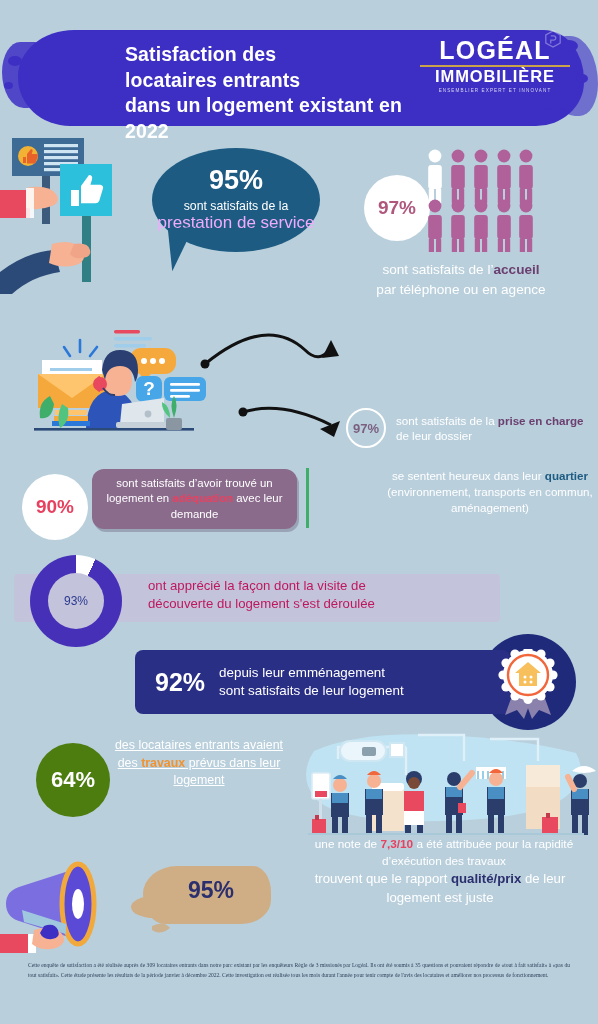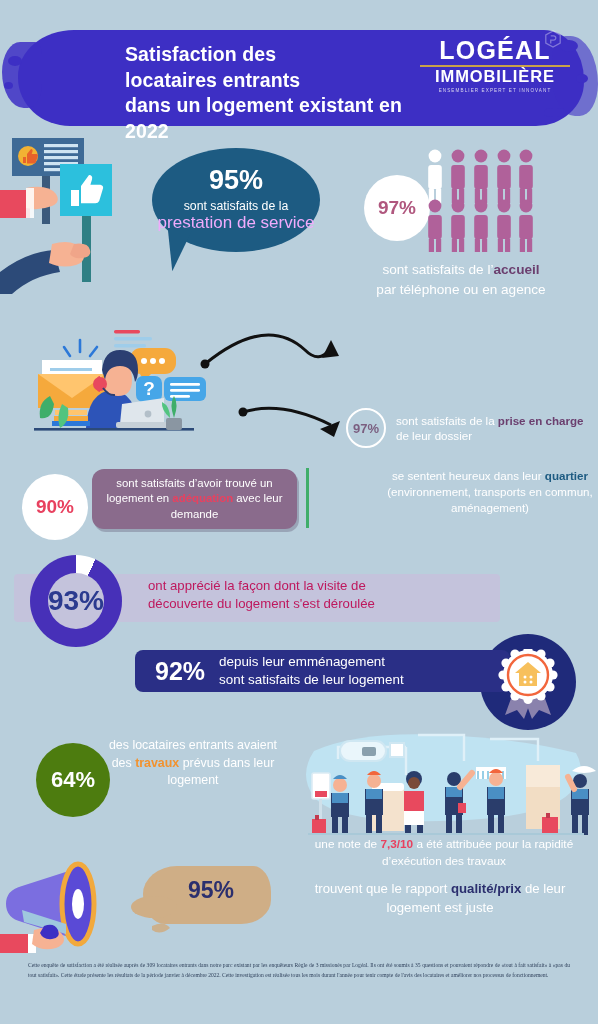--- a/index.html
+++ b/index.html
@@ -117,67 +117,67 @@
   .band93 { position:absolute; left:14px; top:14px; width:486px; height:48px; background:#c4c3dc; border-radius:4px; }
   .donut93 { position:absolute; left:30px; top:-5px; width:92px; height:92px; border-radius:50%;
     background:conic-gradient(from 0deg, #ffffff 0deg 25deg, #4730b8 25deg 360deg); }
   .donut93::after {
     content:""; position:absolute; left:18px; top:18px; width:56px; height:56px;
     border-radius:50%; background:#c4c3dc;
   }
   .donut93-label {
     position:absolute; left:30px; top:-5px; width:92px; height:92px;
     display:flex; align-items:center; justify-content:center;
-    color:#2b3a8f; font-size:28px; font-weight:bold; z-index:3;
+    color:#2b3a8f; font-size:12px; font-weight:normal; z-index:3;
   }
   .txt93 { position:absolute; left:148px; top:17px; width:330px; color:#be185d;
     font-size:13.2px; line-height:1.4; }
 
   
   .sec5 { position:absolute; left:0; top:640px; width:598px; height:80px; }
   .badge-disc { position:absolute; left:480px; top:-6px; width:96px; height:96px; background:#1f2a7a; border-radius:50%; }
   .bar92 {
-    position:absolute; left:135px; top:10px; width:375px; height:42px;
+    position:absolute; left:135px; top:10px; width:375px; height:64px;
     background:#2a2f86; border-radius:8px; display:flex; align-items:center; padding-left:20px;
   }
   .bar92 .big { color:#fff; font-size:25px; font-weight:bold; margin-right:14px; }
   .bar92 .txt { color:#fff; font-size:13.4px; line-height:1.33; }
   .rosette { position:absolute; left:497px; top:9px; width:62px; height:70px; }
 
   
   .sec6 { position:absolute; left:0; top:728px; width:598px; height:120px; }
   .circle64 {
     position:absolute; left:36px; top:15px; width:74px; height:74px;
     background:#4d7c0f; border-radius:50%;
     display:flex; align-items:center; justify-content:center;
     color:#fff; font-size:22px; font-weight:bold;
   }
-  .txt64 { position:absolute; left:108px; top:9px; width:170px; text-align:center;
-    color:#ffffff; font-size:12.4px; line-height:1.42; }
+  .txt64 { position:absolute; left:114px; top:9px; width:170px; text-align:center;
+    color:#ffffff; font-size:12.4px; line-height:1.42;text-decoration:underline; }
   .txt64 b { color:#f2922e; font-weight:bold; }
   .illus-workers { position:absolute; left:290px; top:-3px; width:308px; height:118px; }
   .note73 { position:absolute; left:292px; top:108px; width:304px; text-align:center;
     color:#ffffff; font-size:11.8px; line-height:1.4; }
   .note73 b { color:#e8415f; font-weight:bold; }
 
   
   .sec7 { position:absolute; left:0; top:848px; width:598px; height:100px; }
   .illus-mega { position:absolute; left:0; top:0px; width:170px; height:105px; }
   .brush-tan {
     position:absolute; left:143px; top:18px; width:128px; height:58px;
     background:#cfae86;
     border-radius:34px 18px 30px 22px / 28px 26px 24px 30px;
   }
   .brush-tan::after {
     content:""; position:absolute; left:-12px; top:30px; width:46px; height:22px;
     background:#cfae86; border-radius:50%;
   }
   .num95b { position:absolute; left:163px; top:29px; width:96px; text-align:center;
     color:#2b2f6e; font-size:23px; font-weight:bold; }
-  .txt95b { position:absolute; left:286px; top:32px; width:308px; text-align:center;
+  .txt95b { position:absolute; left:286px; top:22px; width:308px; text-align:center;
     color:#ffffff; font-size:13.2px; line-height:1.42; }
   .txt95b b { color:#2b2f6e; font-weight:bold; }
 
   
   .footer {
     position:absolute; left:28px; top:960px; width:542px;
     font-family:"Liberation Serif", serif;
     font-size:5.55px; line-height:1.85; color:#30425c; text-align:justify;
   }
 </style>

